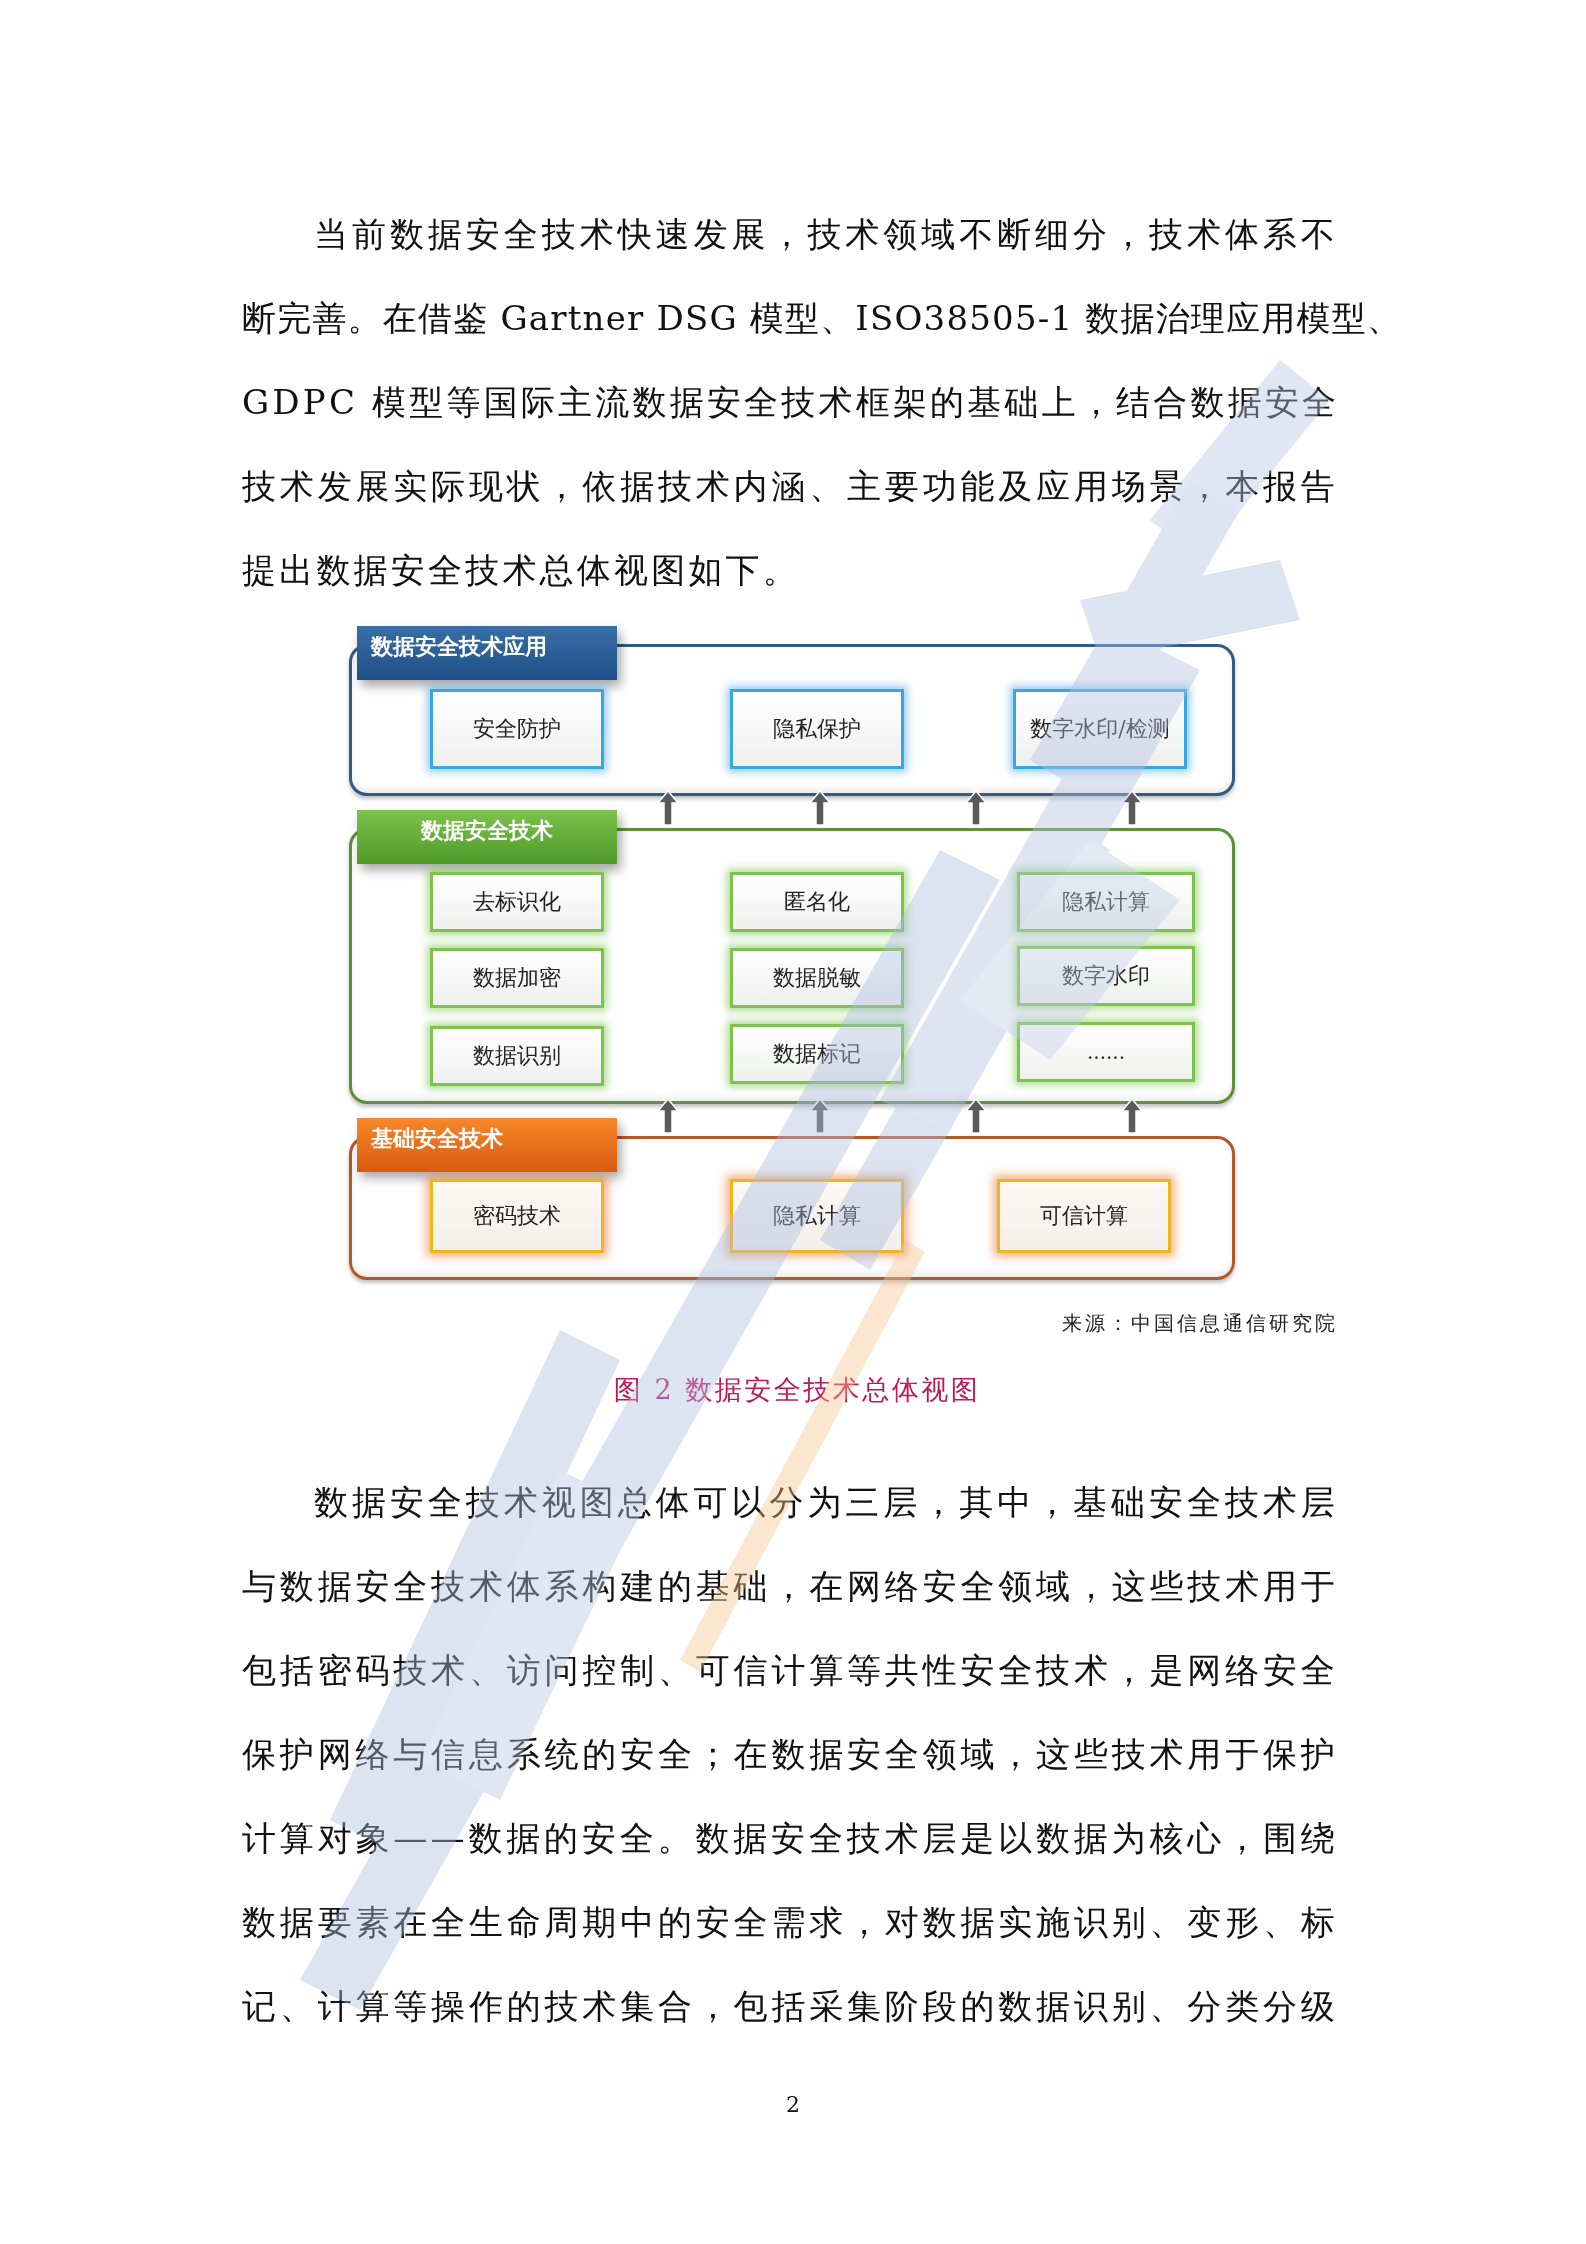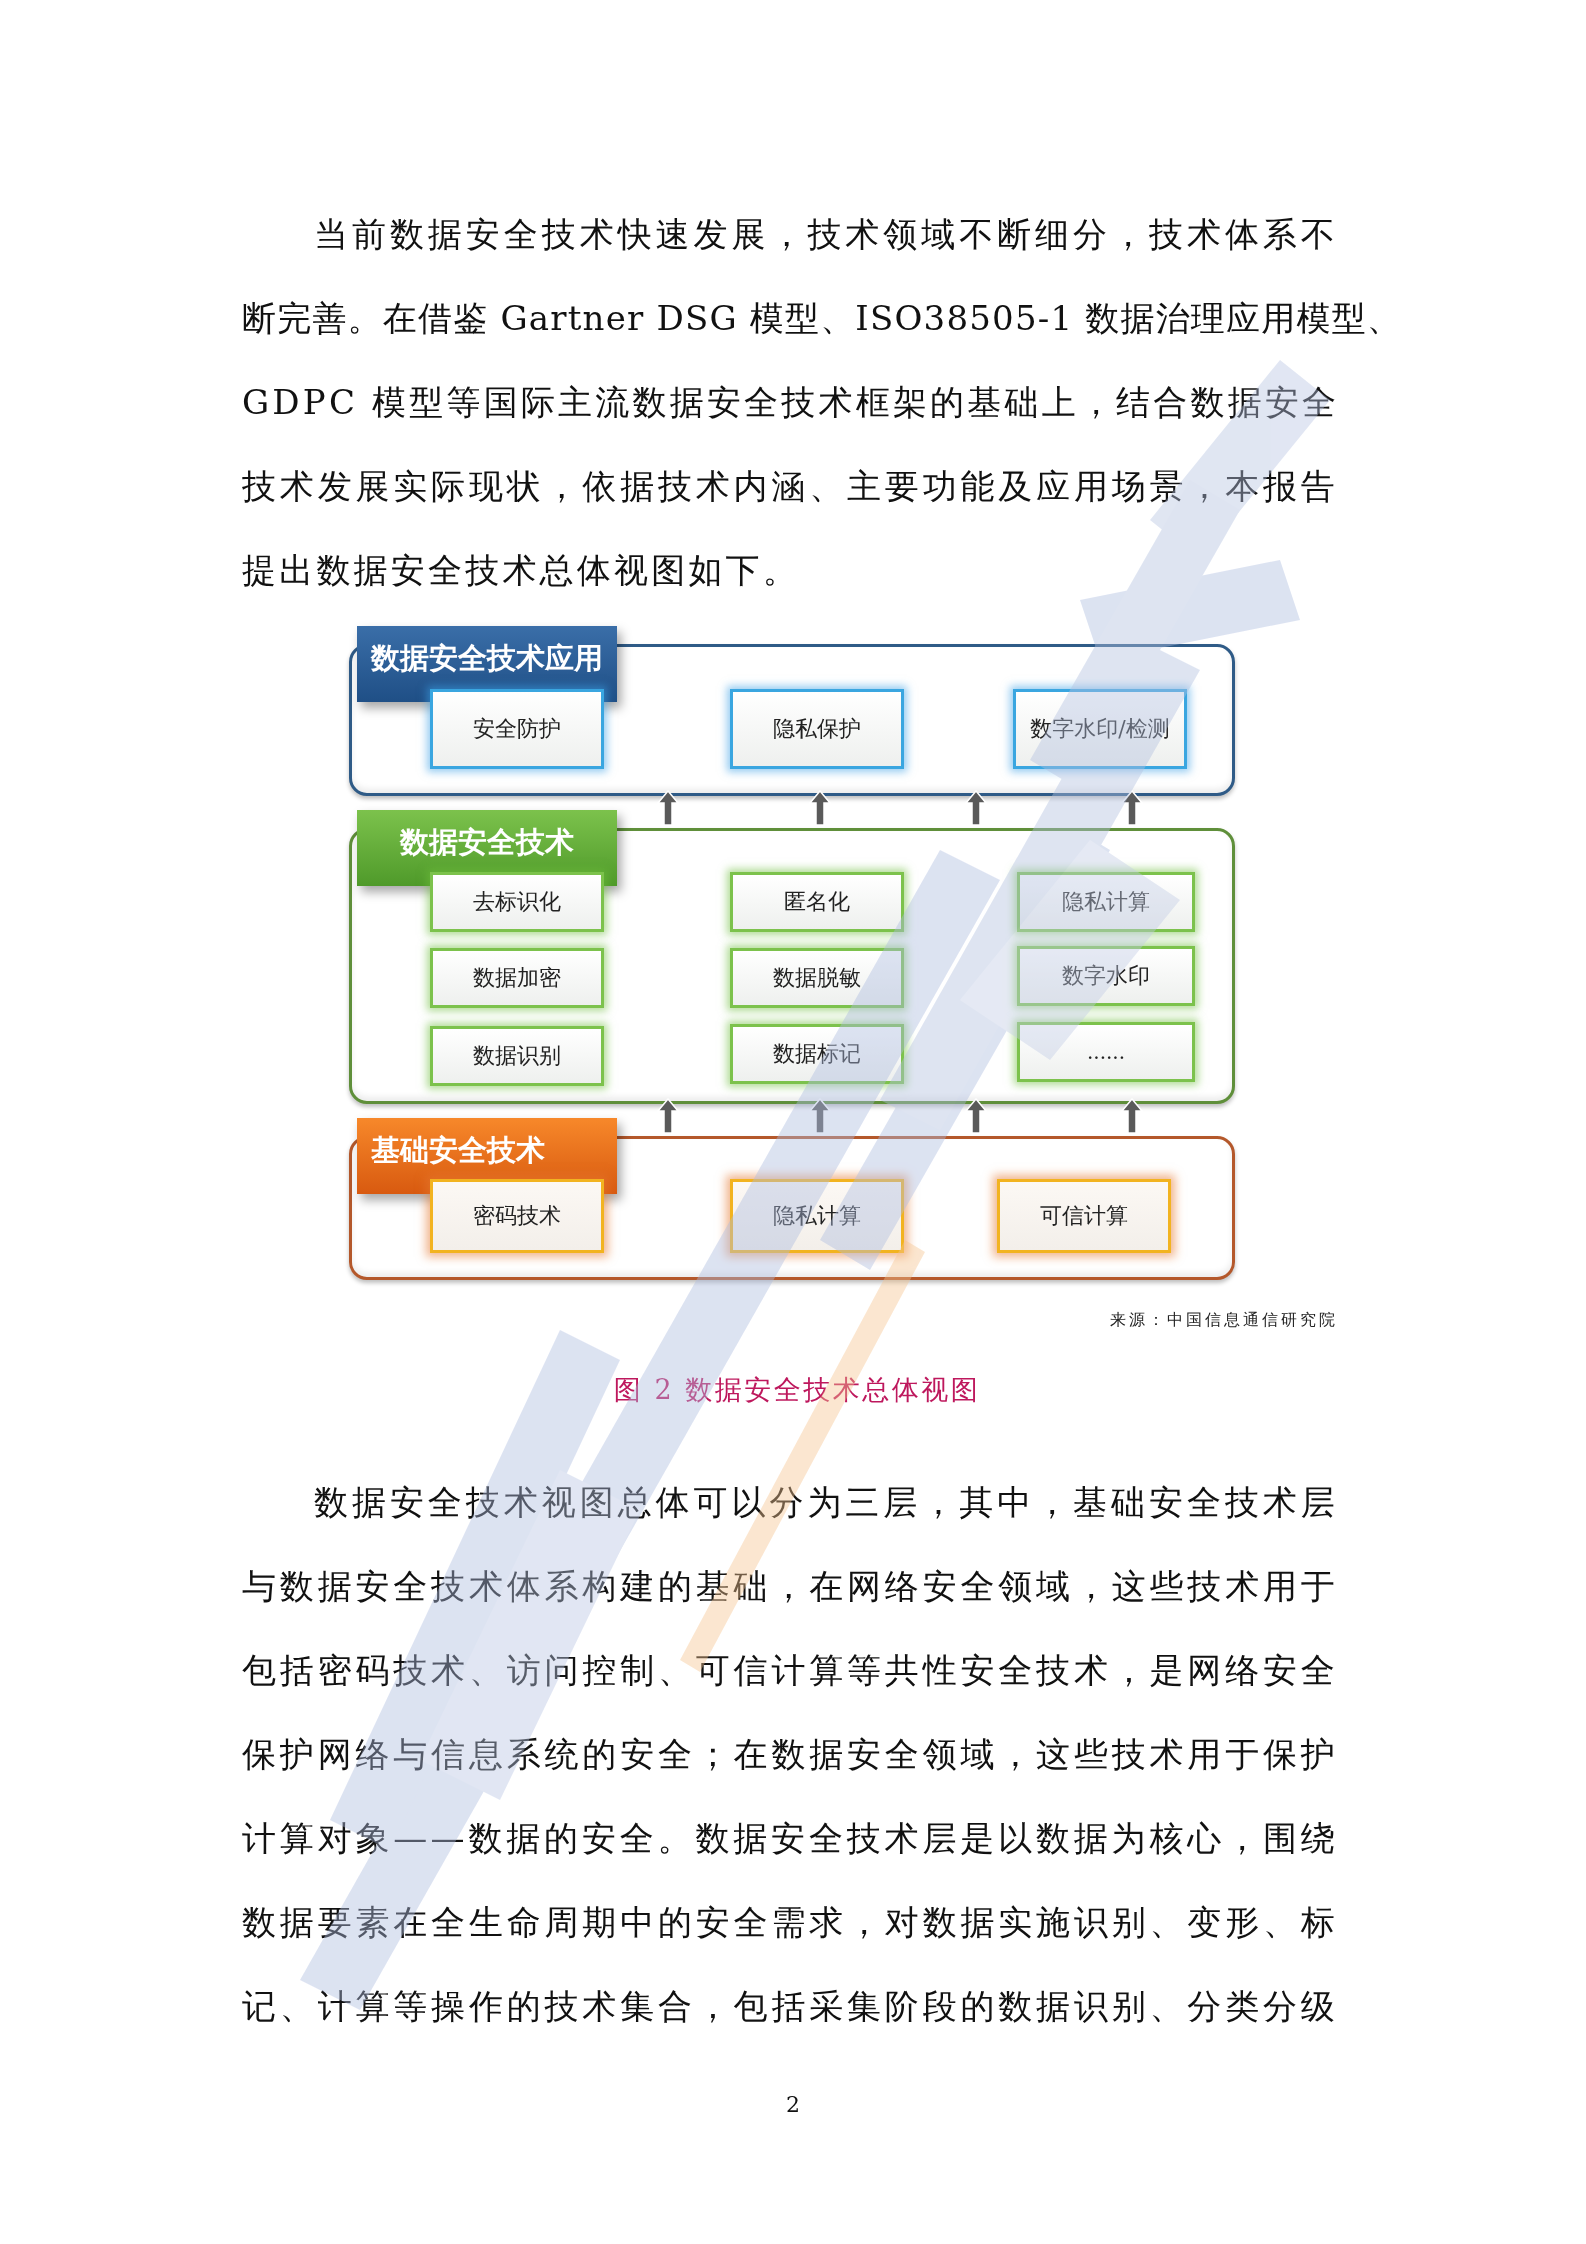--- a/index.html
+++ b/index.html
@@ -16,36 +16,36 @@
 
   
   .diagram { position: absolute; left: 345px; top: 626px; width: 892px; height: 655px; }
   .layer { position: absolute; left: 4px; width: 880px; border-radius: 18px; background: #ffffff;
            box-shadow: 0 3px 4px rgba(0,0,0,0.25), inset 0 -4px 6px rgba(0,0,0,0.08); }
   .layer.app { top: 18px; height: 146px; border: 3px solid #2f5b87; }
   .layer.data { top: 202px; height: 270px; border: 3px solid #5f8f3a; }
   .layer.base { top: 510px; height: 138px; border: 3px solid #b4582b; }
 
   .tag { position: absolute; left: 12px; height: 54px; color: #fff; font-family: "DejaVu Sans", "Liberation Sans", sans-serif;
-         font-weight: bold; font-size: 29px; line-height: 42px; padding: 11px 14px; letter-spacing: 0px;
+         font-weight: bold; font-size: 22px; line-height: 42px; padding: 0 14px; letter-spacing: 0px;
          box-shadow: 4px 6px 10px rgba(0,0,0,0.35); z-index: 2; }
   .tag.app { top: 0px; width: 232px; background: linear-gradient(#3a6ea8, #1f4f86); }
   .tag.data { top: 184px; width: 232px; background: linear-gradient(#7cc24c, #4f9a2a); text-align: center; }
   .tag.base { top: 492px; width: 232px; background: linear-gradient(#f7882a, #d85a10); text-align: left; font-family: Liberation Serif, serif; }
 
   .box { position: absolute; width: 168px; background: linear-gradient(#ffffff, #eef0ee);
          font-family: "DejaVu Serif", "Liberation Serif", serif; font-size: 22px; color: #222;
          display: flex; align-items: center; justify-content: center; text-align: center; line-height: 30px; z-index: 3; }
   .box.blue { height: 74px; border: 3px solid #3aa6e0; box-shadow: 0 0 8px 3px rgba(60,160,230,0.55); }
   .box.green { height: 54px; border: 3px solid #7cc24c; box-shadow: 0 0 8px 3px rgba(110,190,60,0.55); }
   .box.orange { height: 68px; border: 3px solid #f2b320; box-shadow: 0 0 9px 4px rgba(230,120,50,0.55); background: linear-gradient(#fcf8f4, #f3efea); }
 
   .arrow { position: absolute; width: 22px; height: 36px; z-index: 4; }
 
-  .source { position: absolute; right: 248px; top: 1310px; font-size: 16px; letter-spacing: 3px; color: #222; }
+  .source { position: absolute; right: 248px; top: 1310px; font-size: 20px; letter-spacing: 3px; color: #222; }
   .caption { position: absolute; left: 0; width: 1586px; top: 1372px; text-align: center; font-size: 27px; letter-spacing: 2.5px; color: #be185d; padding-left: 8px; box-sizing: border-box; }
   .pagenum { position: absolute; left: 0; width: 1586px; top: 2092px; text-align: center; font-size: 22px; color: #111; }
 </style>
 </head>
 <body>
 
 <div class="para" style="top:192px;">
   <span class="line indent">当前数据安全技术快速发展，技术领域不断细分，技术体系不</span>
   <span class="line" style="letter-spacing:1.2px;">断完善。在借鉴 Gartner DSG 模型、ISO38505-1 数据治理应用模型、</span>
   <span class="line">GDPC 模型等国际主流数据安全技术框架的基础上，结合数据安全</span>

